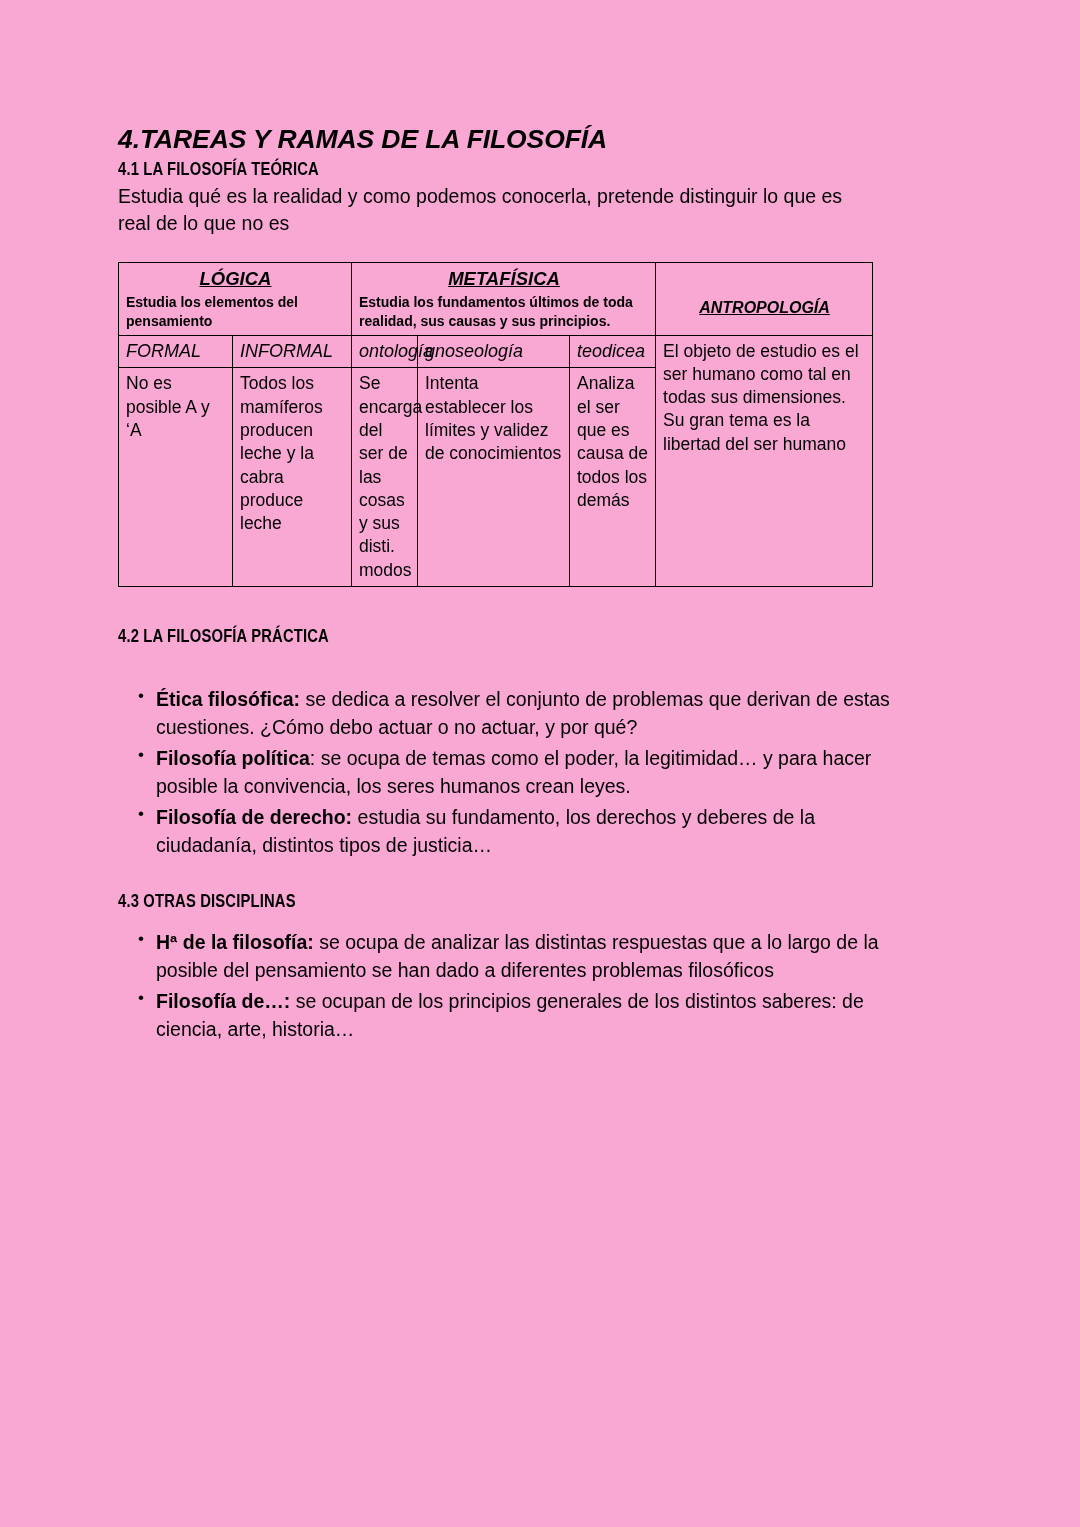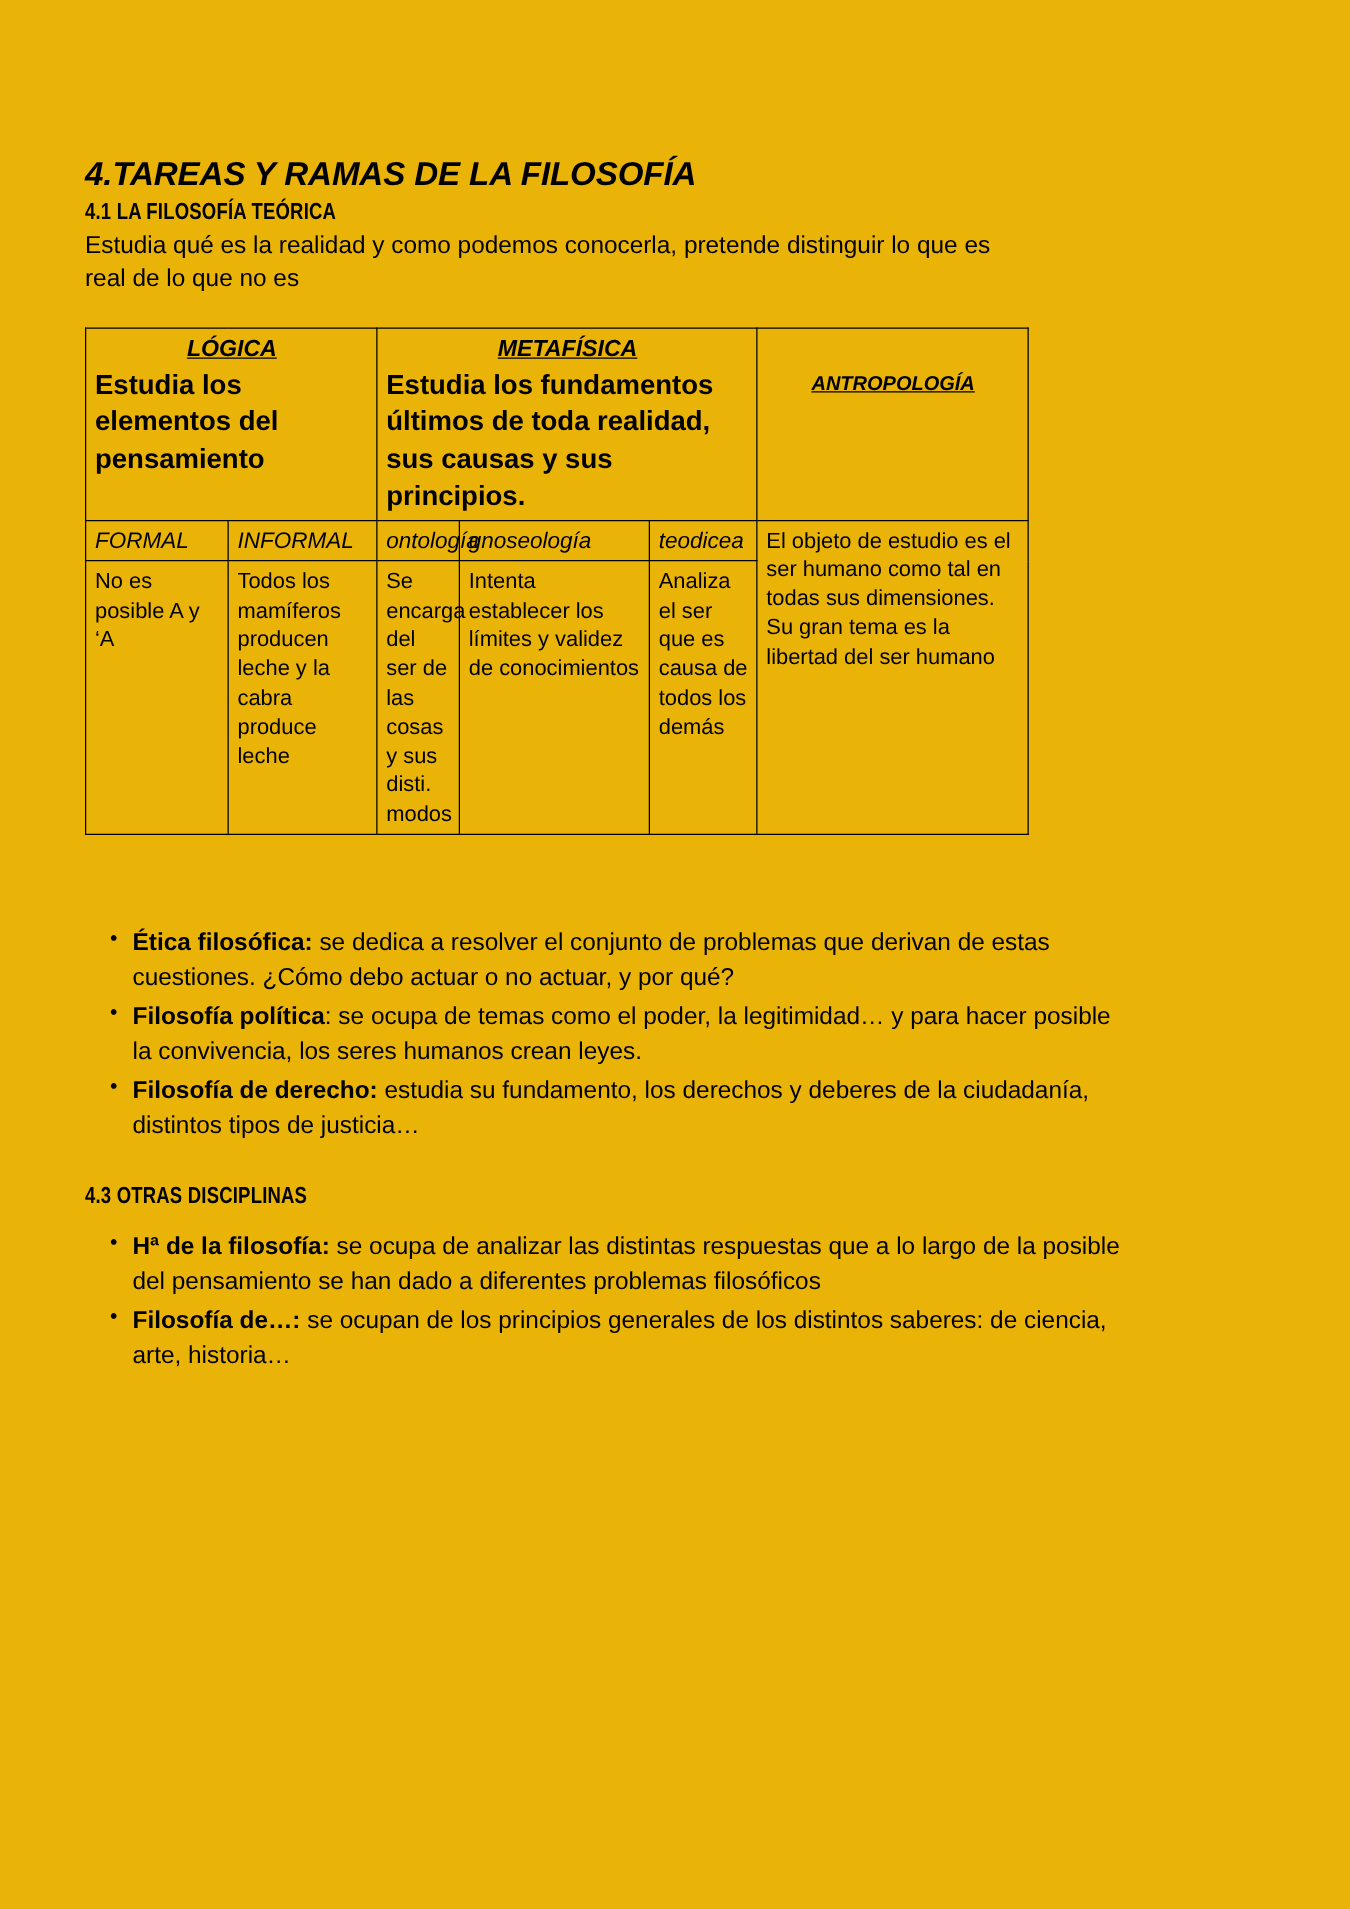--- a/index.html
+++ b/index.html
@@ -13,23 +13,23 @@
     height: 1527px;
     font-family: "Liberation Sans", sans-serif;
     color: #000000;
     -webkit-font-smoothing: antialiased;
   }
 
   .page {
     position: relative;
     width: 1080px;
     height: 1527px;
-    background: #eab308;
+    background: #f9a8d4;
     box-sizing: border-box;
-    padding: 125px 152px 0 68px;
+    padding: 125px 152px 0 118px;
   }
 
   
   .doc-title {
     font-size: 26.5px;
     font-weight: bold;
     font-style: italic;
     letter-spacing: -0.1px;
     margin: 0 0 2px 0;
     line-height: 1.12;
@@ -85,21 +85,21 @@
     text-align: center;
     font-weight: bold;
     font-style: italic;
     text-decoration: underline;
     font-size: 18.5px;
     display: block;
     margin-bottom: 1px;
   }
   .hdr-desc {
     font-weight: bold;
-    font-size: 22px;
+    font-size: 14px;
     line-height: 1.35;
     display: block;
   }
   .hdr-antro {
     text-align: center;
     font-weight: bold;
     font-style: italic;
     text-decoration: underline;
     font-size: 16px;
     display: block;
@@ -191,20 +191,23 @@
           <td class="body-cell">Todos los mamíferos producen leche y la cabra produce leche</td>
           <td class="body-cell">Se encarga del ser de las cosas y sus disti. modos</td>
           <td class="body-cell">Intenta establecer los límites y validez de conocimientos</td>
           <td class="body-cell">Analiza el ser que es causa de todos los demás</td>
         </tr>
       </tbody>
     </table>
   </div>
 
   <div class="sec-gap-1"></div>
+  <div class="sub-heading-wrap">
+    <div class="sub-heading">4.2 LA FILOSOFÍA PRÁCTICA</div>
+  </div>
   <div class="sec-gap-2"></div>
 
   <ul class="bullets">
     <li><span class="b-term">Ética filosófica:</span><span> se dedica a resolver el conjunto de problemas que derivan de estas cuestiones. ¿Cómo debo actuar o no actuar, y por qué?</span></li>
     <li><span class="b-term">Filosofía política</span><span>: se ocupa de temas como el poder, la legitimidad… y para hacer posible la convivencia, los seres humanos crean leyes.</span></li>
     <li><span class="b-term">Filosofía de derecho:</span><span> estudia su fundamento, los derechos y deberes de la ciudadanía, distintos tipos de justicia…</span></li>
   </ul>
 
   <div class="sec-gap-3"></div>
   <div class="sub-heading-wrap">

